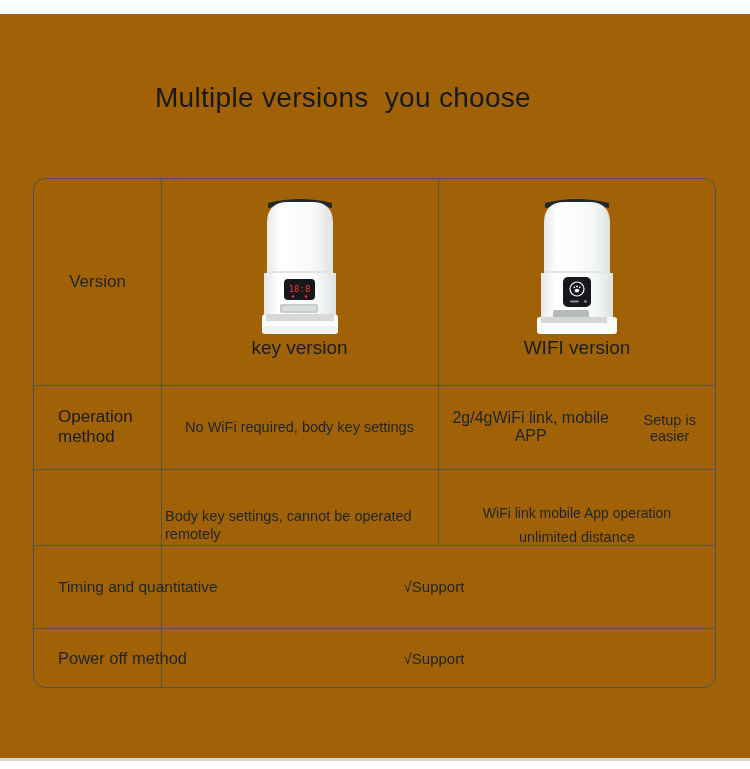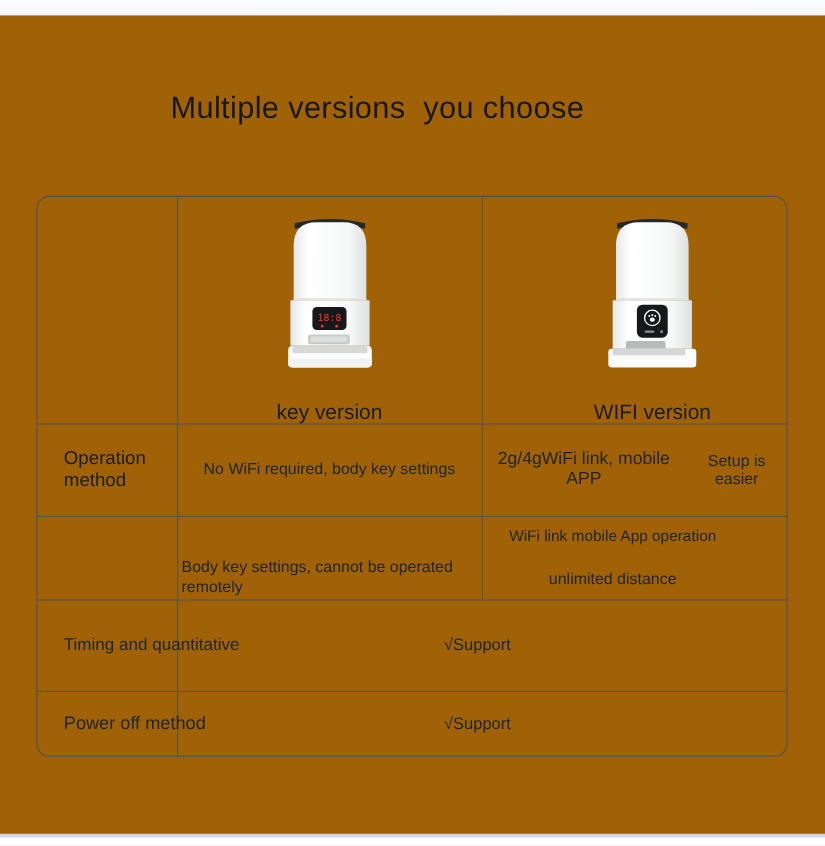--- a/index.html
+++ b/index.html
@@ -37,23 +37,23 @@
   }
   .tline { position:absolute; background:#4a5452; opacity:0.85; z-index:1; }
   .v1 { left:127px; top:0; width:1px; height:508px; }
   .v2 { left:404px; top:0; width:1px; height:366px; }
   .h1 { top:206px; left:0; width:681px; height:1px; }
   .h2 { top:290px; left:0; width:681px; height:1px; }
   .h3 { top:366px; left:0; width:681px; height:1px; }
   .h4 { top:449px; left:0; width:681px; height:1px; }
   .cell { position:absolute; z-index:2; display:flex; align-items:center; justify-content:center; }
   .version-cell   { left:0; top:0; width:127px; height:206px; font-size:17px; }
-  .prod-cell      { top:0; height:206px; flex-direction:column; justify-content:flex-start;gap:28px; }
+  .prod-cell      { top:0; height:206px; flex-direction:column; justify-content:flex-start; }
   .prod-key       { left:127px; width:277px; }
-  .prod-wifi      { left:420px; width:278px; }
+  .prod-wifi      { left:404px; width:278px; }
   .feeder-wrap    { margin-top:14px; height:142px; }
   .prod-label     { margin-top:2px; font-size:19px; color:#171c1f; }
   .rowlabel {
     justify-content:flex-start; padding-left:24px;
     font-size:17px; line-height:1.15; color:#171c1f;
   }
   .lab-op   { left:0; top:206px; width:127px; height:84px; }
   .lab-dist { left:0; top:290px; width:127px; height:76px; }
   .val-op-key {
     left:127px; top:206px; width:277px; height:84px;
@@ -64,25 +64,25 @@
     flex-direction:row; text-align:center;
   }
   .val-op-wifi .l1 { font-size:16px; }
   .val-op-wifi .l2 { font-size:14.5px; margin-top:2px; }
   .val-dist-key {
     left:127px; top:308px; width:277px; height:76px;
     font-size:14.5px; text-align:left; justify-content:flex-start;
     padding:0 8px 0 4px; line-height:1.25;
   }
   .val-dist-wifi {
-    left:384px; top:290px; width:278px; height:76px;
-    flex-direction:column; text-align:center;
+    left:404px; top:290px; width:278px; height:76px;
+    flex-direction:column; text-align:center;justify-content:flex-end;
   }
   .val-dist-wifi .l1 { font-size:14px; }
-  .val-dist-wifi .l2 { font-size:14.5px; margin-top:24px; }
+  .val-dist-wifi .l2 { font-size:14.5px; margin-top:8px; }
   .lab-timing {
     left:24px; top:366px; height:83px; justify-content:flex-start;
     font-size:15.5px; white-space:nowrap;
   }
   .val-timing { left:330px; top:366px; width:140px; height:83px; font-size:15px; }
   .lab-power {
     left:24px; top:449px; height:61px; justify-content:flex-start;
     font-size:16.5px; white-space:nowrap;
   }
   .val-power { left:330px; top:449px; width:140px; height:61px; font-size:15px; }
@@ -98,20 +98,23 @@
 
   <div class="cmp-table">
 
     <div class="tline v1"></div>
     <div class="tline v2"></div>
     <div class="tline h1"></div>
     <div class="tline h2"></div>
     <div class="tline h3"></div>
     <div class="tline h4"></div>
 
+    <div class="cell version-cell">
+      <span>Version</span>
+    </div>
 
     <div class="cell prod-cell prod-key">
       <div class="feeder-wrap">
         <svg width="96" height="142" viewBox="0 0 96 142">
           <defs>
             <linearGradient id="fg1" x1="0" y1="0" x2="1" y2="0">
               <stop offset="0" stop-color="#e6e9e9"></stop>
               <stop offset="0.2" stop-color="#ffffff"></stop>
               <stop offset="0.75" stop-color="#f6f8f8"></stop>
               <stop offset="1" stop-color="#dde1e0"></stop>

